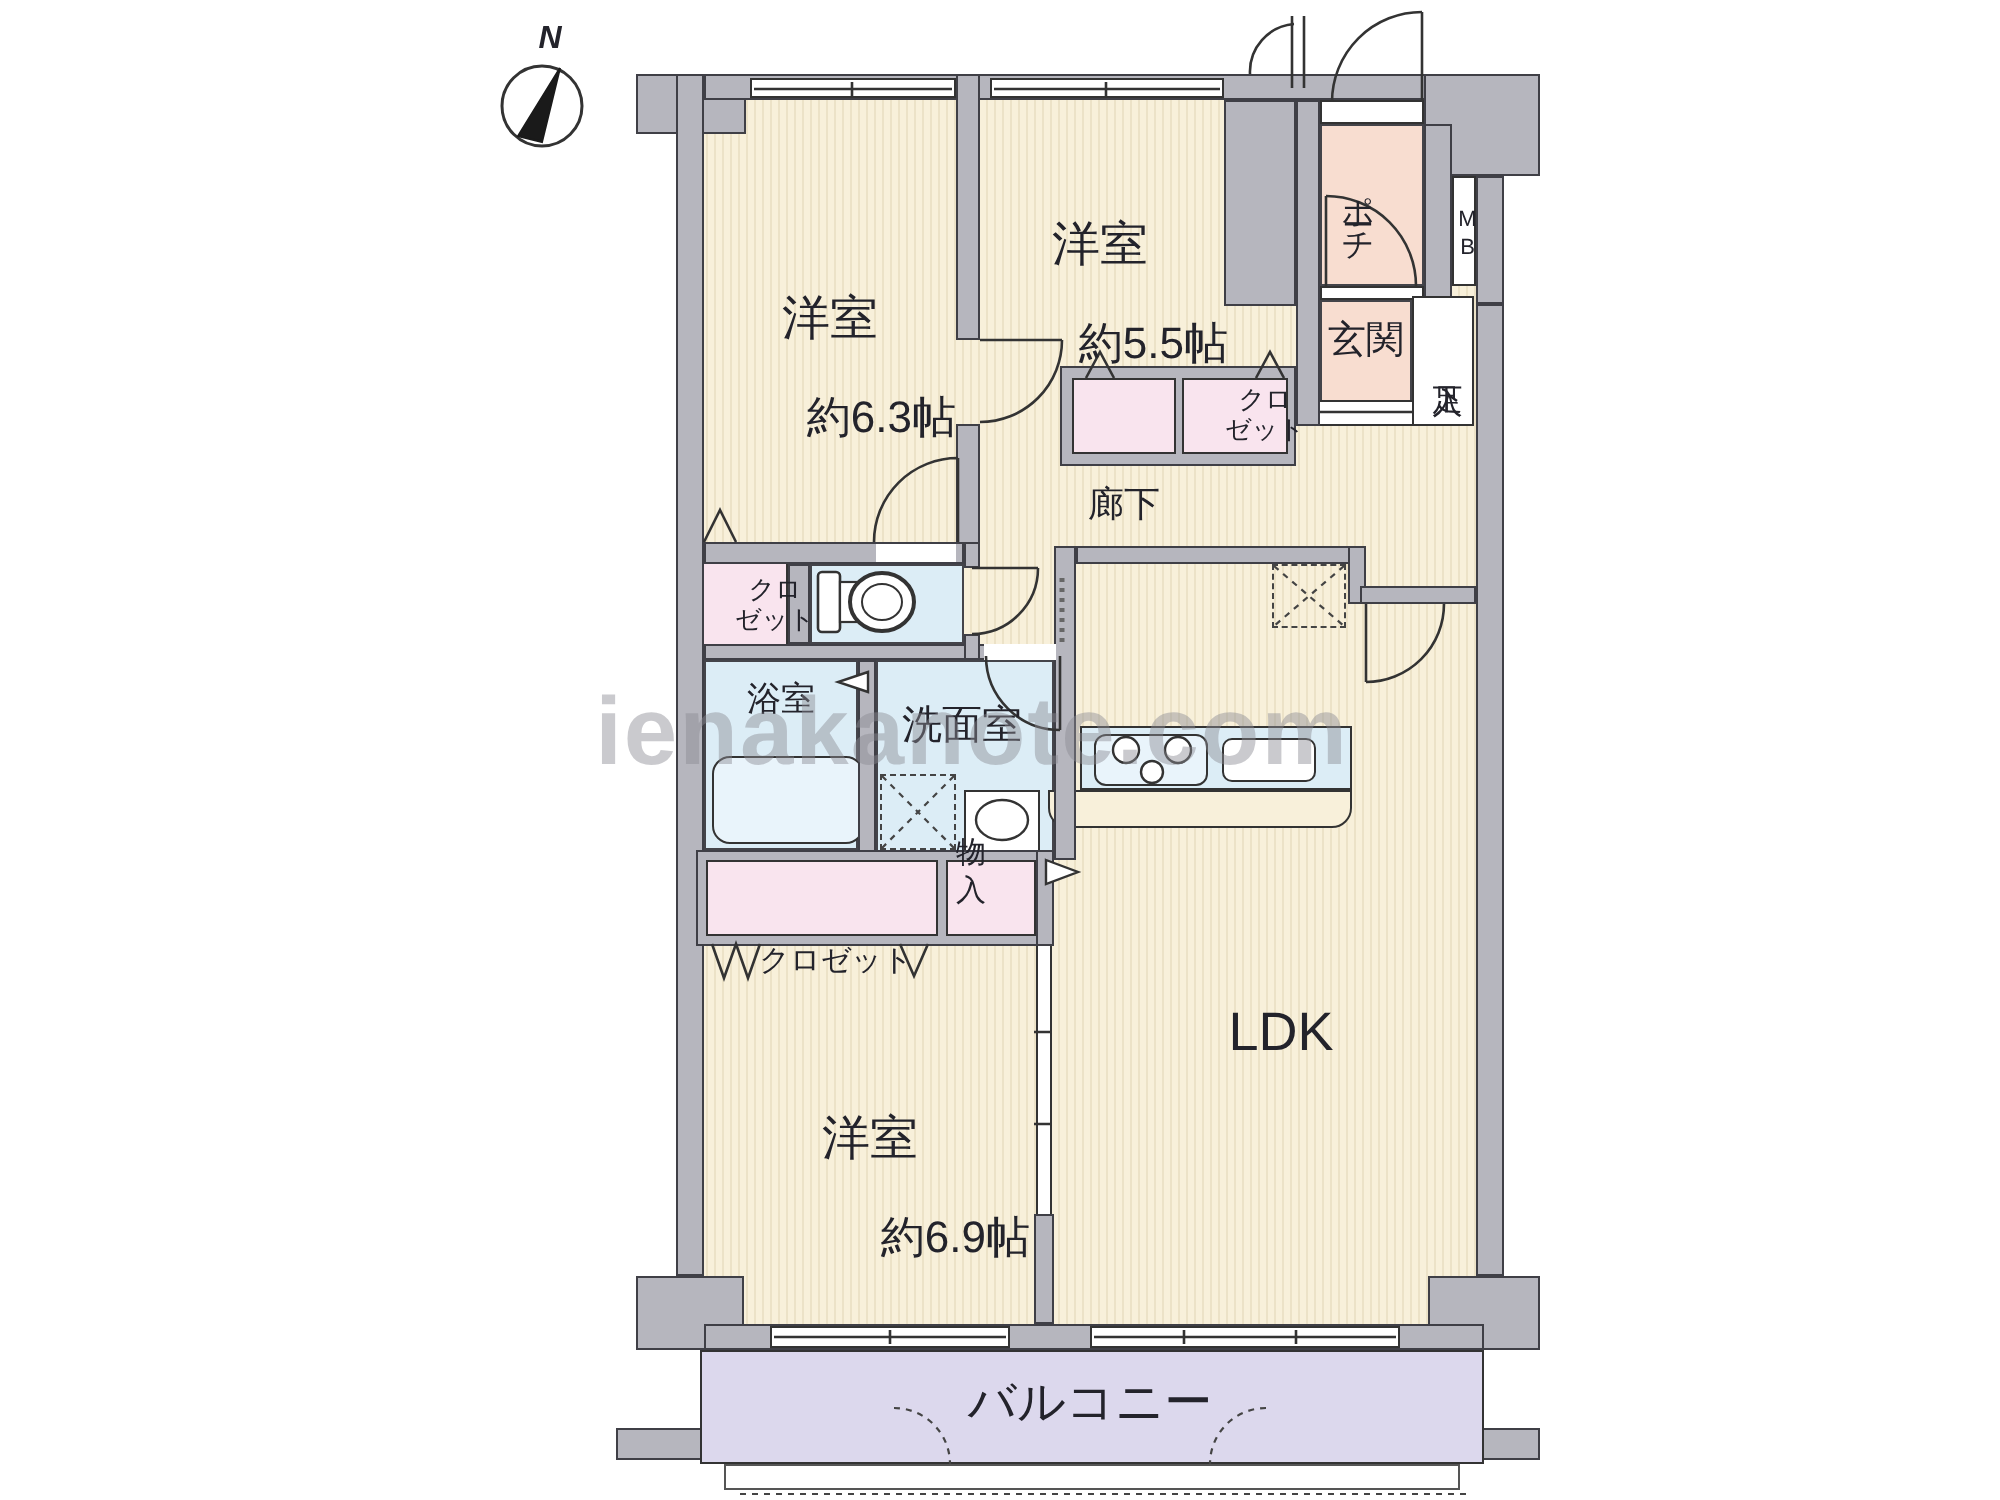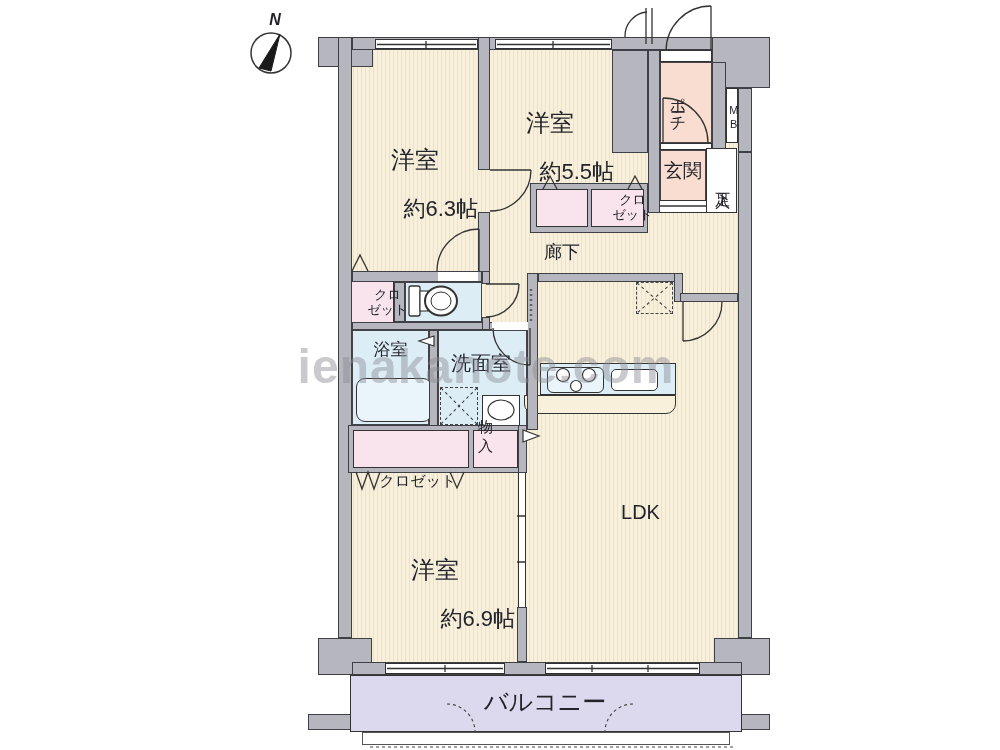--- a/index.html
+++ b/index.html
@@ -172,21 +172,21 @@
   </div>
   <div class="lbl" style="left:486px;top:88px;width:128px;">
     <div class="room-name">洋室</div>
     <div class="room-size">約5.5帖</div>
   </div>
   <div class="lbl" style="left:355px;top:535px;width:160px;">
     <div class="room-name">洋室</div>
     <div class="room-size">約6.9帖</div>
   </div>
   <div class="lbl" style="left:558px;top:480px;width:165px;">
-    <div style="font-size:20px;">LDK</div>
+    <div style="font-size:27px;">LDK</div>
   </div>
 
   <div class="lbl" style="left:540px;top:241px;width:44px;font-size:18px;">廊下</div>
   <div class="lbl" style="left:660px;top:159px;width:46px;font-size:19px;">玄関</div>
   <div class="lbl vert" style="left:668px;top:70px;height:68px;font-size:16px;">ポーチ</div>
   <div class="lbl vert" style="left:713px;top:152px;height:58px;font-size:15px;">下足入</div>
   <div class="lbl upright" style="left:726px;top:96px;height:44px;font-size:11px;">MB</div>
   <div class="lbl" style="left:352px;top:339px;width:77px;font-size:17px;">浴室</div>
   <div class="lbl" style="left:435px;top:351px;width:92px;font-size:20px;">洗面室</div>
   <div class="lbl sm" style="left:591px;top:193px;width:53px;">クロ

